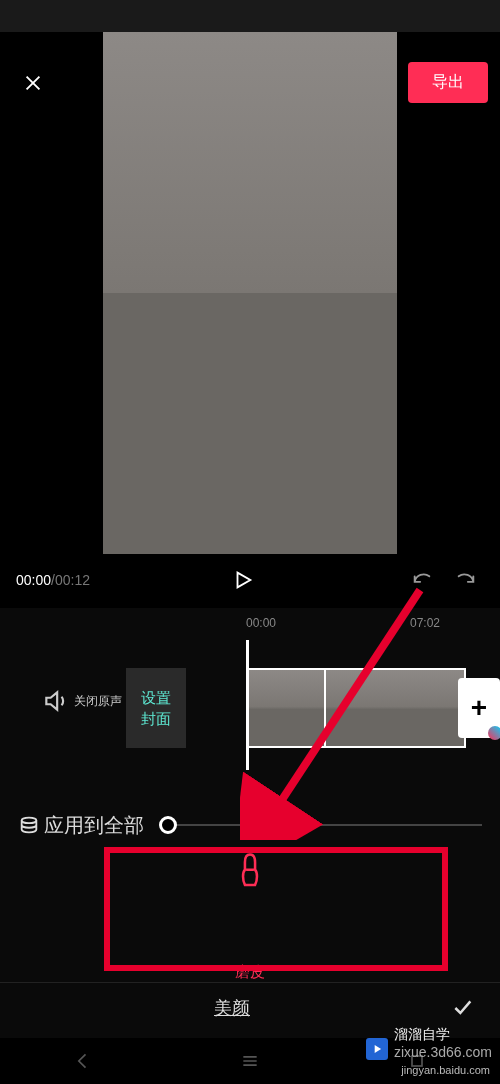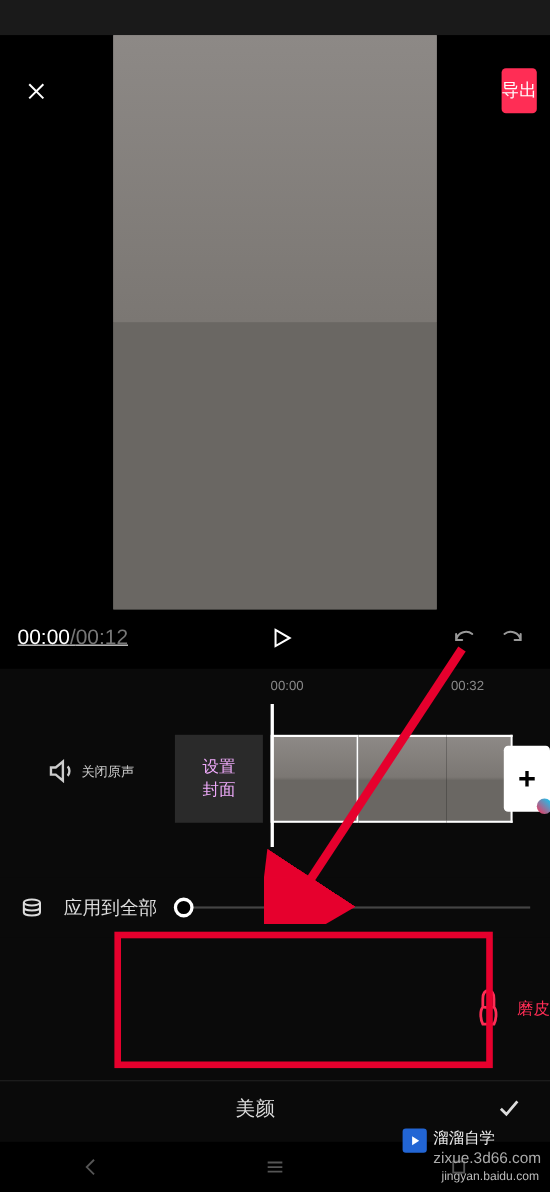--- a/index.html
+++ b/index.html
@@ -26,65 +26,65 @@
       background: linear-gradient(180deg, #8a8684 0%, #7d7975 48%, #6c6965 52%, #6c6965 100%);
       margin-top: 0;
       position: relative;
     }
     .video-frame::before { content:""; position:absolute; left:0; right:0; top:0; height:50%; background: linear-gradient(180deg,#8d8986,#7b7773); }
     .video-frame::after { content:""; position:absolute; left:0; right:0; bottom:0; height:50%; background:#6a6763; }
     .close-btn { position: absolute; top: 36px; left: 18px; width: 30px; height: 30px; display:flex; align-items:center; justify-content:center; }
     .close-btn svg { width: 22px; height: 22px; stroke:#fff; stroke-width:2; }
     .fullscreen-btn { position:absolute; top:36px; right:100px; width:30px; height:30px; display:flex; align-items:center; justify-content:center;}
     .fullscreen-btn svg { width:22px; height:22px; stroke:#fff; stroke-width:2; fill:none;}
-    .export-btn { position:absolute; top:30px; right:12px; background:#ff2d55; color:#fff; border:none; border-radius:4px; padding:10px 0; font-size:16px;}
+    .export-btn { position:absolute; top:30px; right:12px; background:#ff2d55; color:#fff; border:none; border-radius:4px; padding:10px 24px; font-size:16px;}
     .controls-row { display:flex; align-items:center; height:56px; padding:0 16px; background:#000;}
-    .time-text { font-size:19px;text-decoration:underline; }
+    .time-text { font-size:14px; }
     .time-current { color:#fff; }
     .time-total { color:#777; }
     .play-btn { flex:1; display:flex; justify-content:center; }
     .play-btn svg { width:22px; height:22px; stroke:#fff; stroke-width:2; fill:none;}
     .undo-btn, .redo-btn { width:36px; height:36px; display:flex; align-items:center; justify-content:center; margin-left:8px;}
     .undo-btn svg, .redo-btn svg { width:26px; height:22px; stroke:#999; stroke-width:2; fill:none;}
     .timeline-area { background:#0a0a0a; padding:0; height:190px; position:relative;}
     .timeline-ticks { display:flex; padding:8px 240px 4px; font-size:12px; color:#888; position:relative;}
     .tick { position:absolute; }
     .tick1 { left:246px; }
     .tick2 { left:410px; }
     .playhead { position:absolute; left:246px; top:32px; width:3px; height:130px; background:#fff; z-index:5;}
     .audio-toggle { position:absolute; left:42px; top:80px; display:flex; align-items:center; gap:6px;}
     .audio-toggle svg { width:26px; height:26px; stroke:#ccc; stroke-width:2; fill:none;}
     .audio-label { font-size:12px; color:#ccc;}
-    .cover-btn { position:absolute; left:126px; top:60px; width:80px; height:80px; background:#2a2a2a; display:flex; flex-direction:column; align-items:center; justify-content:center; font-size:15px; color:#f0abfc; line-height:1.4;margin-left:33px;}
+    .cover-btn { position:absolute; left:126px; top:60px; width:60px; height:80px; background:#2a2a2a; display:flex; flex-direction:column; align-items:center; justify-content:center; font-size:15px; color:#5eead4; line-height:1.4;}
     .clip-thumbs { position:absolute; left:246px; top:60px; display:flex; height:80px;}
     .clip-thumb { width:80px; height:80px; background:linear-gradient(180deg,#8d8986 0%,#7b7773 48%,#6a6763 52%,#6a6763 100%); border:2px solid #fff; margin-right:0;}
     .clip-thumb.second { border-left:none; border-right:none;}
     .clip-thumb.third { width:60px; border-left:none;}
     .add-clip { position:absolute; left:458px; top:70px; width:42px; height:60px; background:#fff; border-radius:4px; display:flex; align-items:center; justify-content:center; font-size:28px; color:#000;}
     .add-clip::before { content:"+"; position:absolute; font-weight:700;}
     .add-clip-corner { position:absolute; right:-2px; bottom:-2px; width:14px; height:14px; border-radius:50%; background:linear-gradient(45deg,#ff2d55,#00d4ff);}
     .slider-row { display:flex; align-items:center; padding:12px 18px; height:54px; background:#0a0a0a;}
-    .apply-all { display:flex; align-items:flex-start; gap:18px; font-size:17px; color:#ddd;}
+    .apply-all { display:flex; align-items:center; gap:4px; font-size:20px; color:#ddd;}
     .apply-all svg { width:22px; height:22px; stroke:#ddd; stroke-width:2; fill:none;}
     .slider { flex:1; margin-left:24px; position:relative; height:20px;}
     .slider-track { position:absolute; top:50%; left:0; right:0; height:2px; background:#444; transform:translateY(-50%);}
     .slider-thumb { position:absolute; left:0; top:50%; width:18px; height:18px; border-radius:50%; background:#000; border:3px solid #fff; transform:translate(-50%,-50%);}
     .beauty-options { display:flex; height:130px; background:#0a0a0a;}
-    .beauty-opt { flex:1; display:flex; flex-direction:row; align-items:center; justify-content:flex-end; gap:10px;}
+    .beauty-opt { flex:1; display:flex; flex-direction:column; align-items:center; justify-content:space-between; gap:10px;}
     .beauty-opt.active { color:#ff2d55;}
     .beauty-opt.active svg { stroke:#ff2d55;}
     .beauty-opt svg { width:32px; height:38px; stroke:#ddd; stroke-width:2; fill:none;}
     .beauty-label { font-size:15px;}
     .highlight-box { position:absolute; left:104px; top:847px; width:344px; height:124px; border:6px solid #e6002d; pointer-events:none; z-index:10;}
     .arrow-svg { position:absolute; left:240px; top:580px; width:200px; height:260px; pointer-events:none; z-index:9;}
     .bottom-bar { position:absolute; bottom:52px; left:0; right:0; height:50px; display:flex; align-items:center; padding:0 20px; border-top:1px solid #222;}
-    .bottom-title { flex:1; text-align:center; font-size:18px; color:#ddd;}
+    .bottom-title { flex:1; text-align:center; font-size:18px; color:#ddd;text-decoration:underline;}
     .confirm-btn { width:36px; height:36px; display:flex; align-items:center; justify-content:center;}
     .confirm-btn svg { width:28px; height:20px; stroke:#ddd; stroke-width:3; fill:none;}
-    .watermark { position:absolute; right:8px; bottom:24px; display:flex; align-items:flex-start; gap:6px; font-size:14px; color:#eee; z-index:20;padding-left:38px;}
+    .watermark { position:absolute; right:8px; bottom:24px; display:flex; align-items:flex-end; gap:6px; font-size:14px; color:#eee; z-index:20;padding-left:38px;}
     .watermark-icon { width:22px; height:22px; background:#2265d4; border-radius:3px; display:flex; align-items:center; justify-content:center;}
     .watermark-icon svg { width:14px; height:14px; fill:#fff;}
     .watermark-sub { position:absolute; right:10px; bottom:8px; font-size:11px; color:#bbb; z-index:20;}
     .android-nav { position:absolute; bottom:0; left:0; right:0; height:46px; background:#000; display:flex; align-items:center; justify-content:space-around;}
     .android-nav svg { width:20px; height:20px; stroke:#555; stroke-width:2; fill:none;}
   </style>
 </head>
 <body>
 
 <div class="status-bar"></div>
@@ -121,21 +121,21 @@
   <div class="redo-btn">
     <svg viewBox="0 0 24 24">
         <path d="M4 8 A10 10 0 0 1 20 14 M20 8 v6 h-6" stroke-linecap="round"></path>
       </svg>
   </div>
 </div>
 
 <div class="timeline-area">
   <div class="timeline-ticks">
     <span class="tick tick1">00:00</span>
-    <span class="tick tick2">00:32</span>
+    <span class="tick tick2">07:02</span>
   </div>
   <div class="playhead"></div>
   <div class="audio-toggle">
     <svg viewBox="0 0 24 24">
         <path d="M4 9v6h4l6 5V4l-6 5H4z M18 8c2 2 2 6 0 8"></path>
       </svg>
     <span class="audio-label">关闭原声</span>
   </div>
   <div class="cover-btn">
     <span>设置</span>

